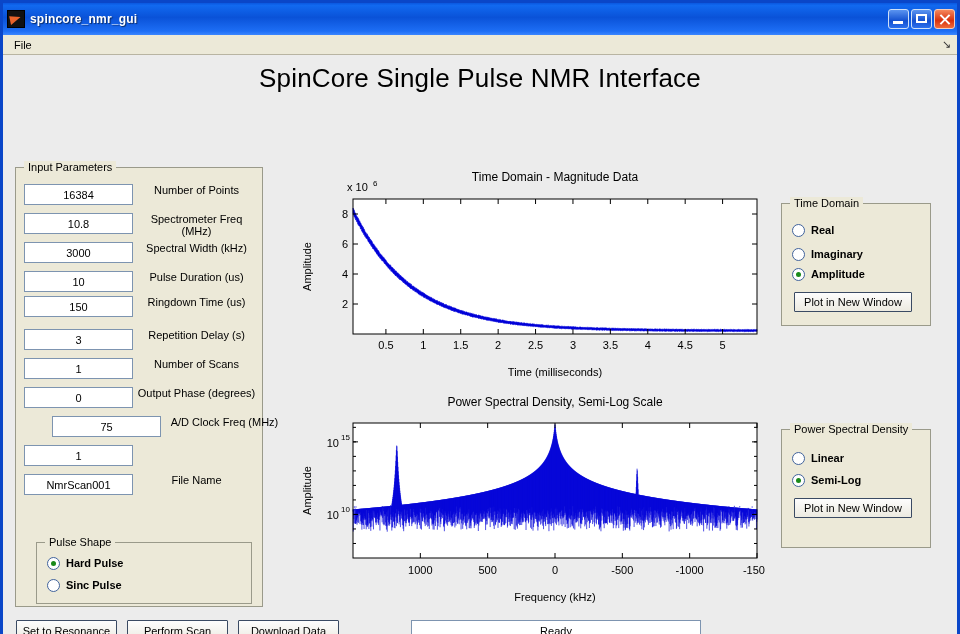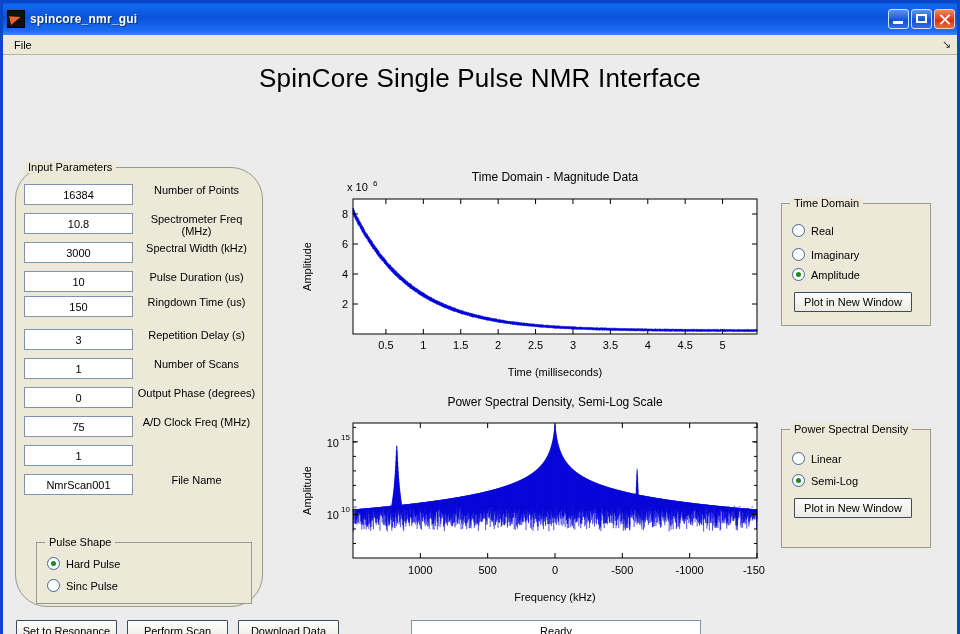--- a/index.html
+++ b/index.html
@@ -123,21 +123,21 @@
     position: absolute;
     top: -7px; left: 8px;
     background: #ece9d8;
     padding: 0 4px;
     font-size: 11px;
     white-space: nowrap;
   }
 
   
   #input-params {
-    left: 12px; top: 112px; width: 248px; height: 440px; border-radius: 32px;
+    left: 12px; top: 112px; width: 248px; height: 440px;
   }
   .param-row {
     position: absolute;
     left: 8px; width: 232px; height: 22px;
     display: flex; align-items: flex-start;
   }
   .param-input {
     width: 109px; height: 21px;
     background: #fff;
     border: 1px solid #7d94b0;
@@ -179,22 +179,23 @@
     transform: rotate(42deg);
   }
 
   
   #pulse-shape {
     left: 20px; top: 374px; width: 216px; height: 62px;
     background: #ece9d8;
   }
   .radio-row {
     position: absolute; left: 10px;
-    display: flex; align-items: center;
-    font-size: 11px;
+    display: flex; 
+    font-size: 11px;
+    font-weight: bold;
   }
   .radio {
     width: 13px; height: 13px; border-radius: 50%;
     background: #fff;
     border: 1px solid #41639c;
     box-sizing: border-box;
     margin-right: 6px;
     position: relative;
     flex: 0 0 auto;
   }
@@ -308,21 +309,21 @@
             <div class="param-label">Repetition Delay (s)</div>
           </div>
           <div class="param-row" style="top: 190px;">
             <input class="param-input" type="text" value="1" style="">
             <div class="param-label">Number of Scans</div>
           </div>
           <div class="param-row" style="top: 219px;">
             <input class="param-input" type="text" value="0" style="">
             <div class="param-label">Output Phase (degrees)</div>
           </div>
-          <div class="param-row" style="top: 248px;">
+          <div class="param-row" style="top: 248px; margin-left: 28px;">
             <input class="param-input" type="text" value="75" style="">
             <div class="param-label">A/D Clock Freq (MHz)</div>
           </div>
           <div class="param-row" style="top: 277px;">
             <input class="param-input" type="text" value="1" style="">
           </div>
           <div class="param-row" style="top: 306px;">
             <input class="param-input" type="text" value="NmrScan001" style="">
             <div class="param-label">File Name</div>
           </div>

